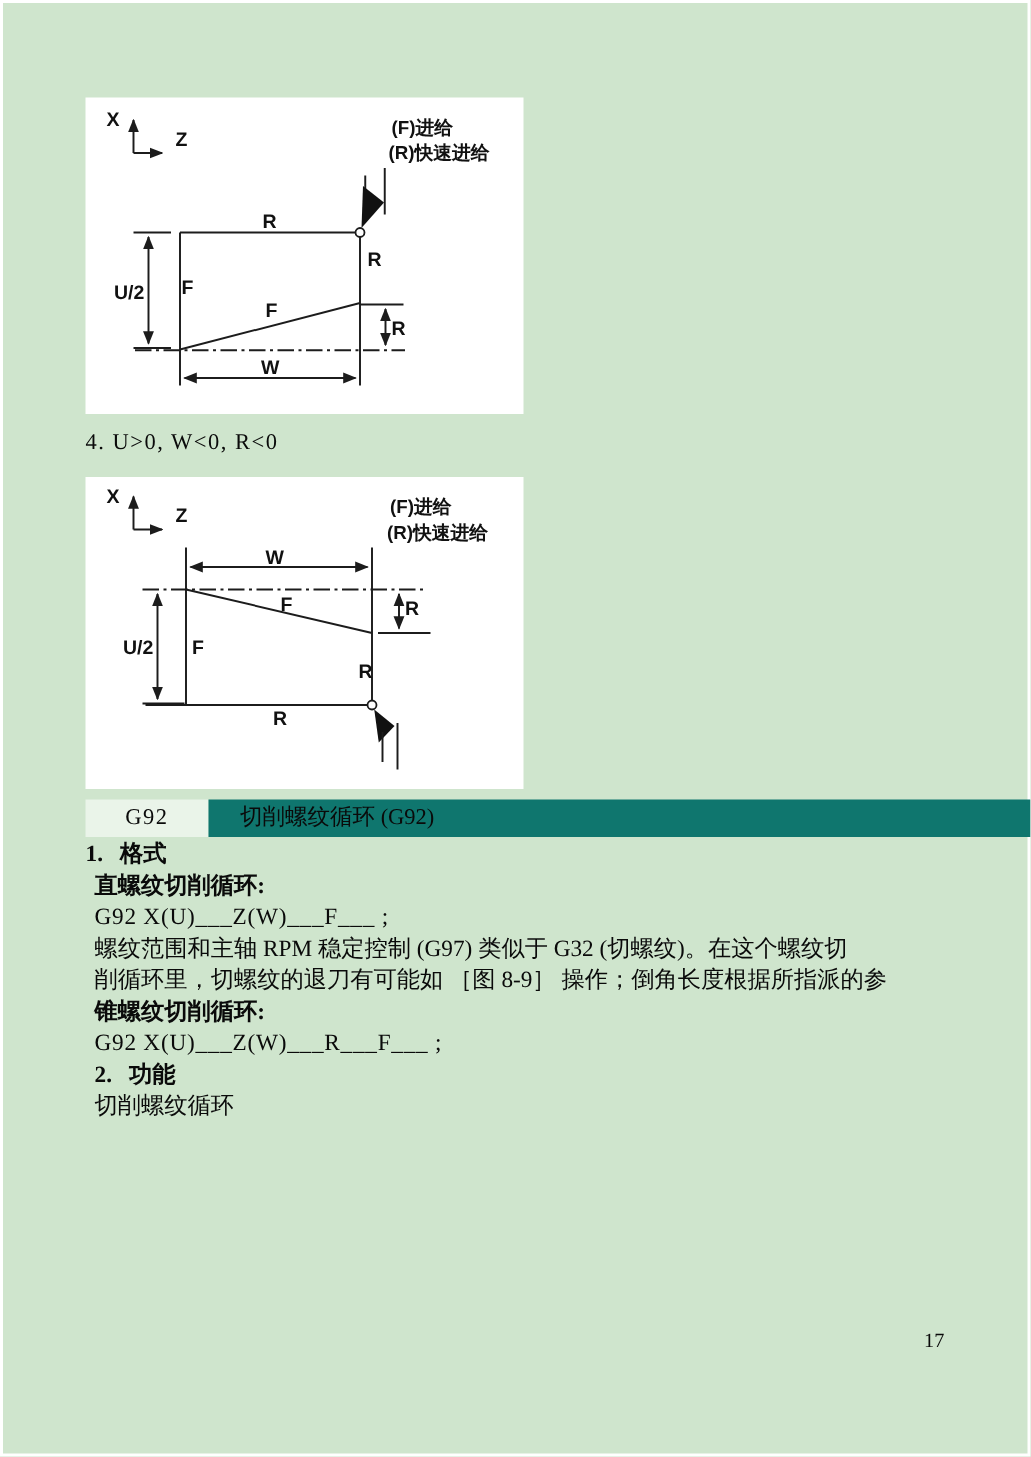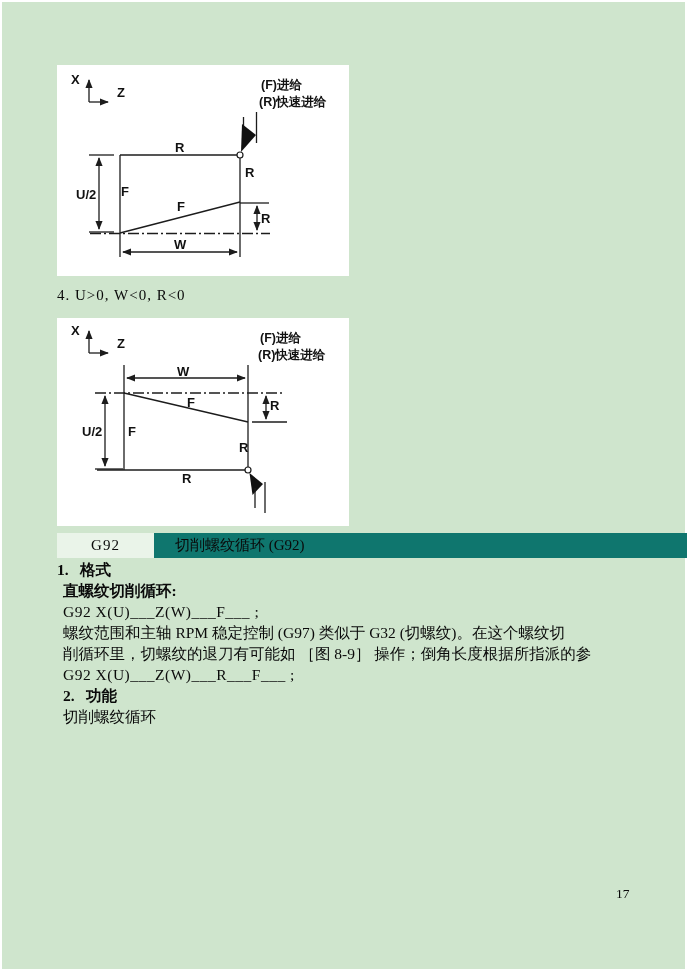--- a/index.html
+++ b/index.html
@@ -15,21 +15,21 @@
   #dbox2{left:57px;top:318px;width:292px;height:208px;}
   .caption{
     position:absolute;left:57px;top:287px;
     font-size:15px;letter-spacing:1px;white-space:nowrap;
   }
   .header-bar{
     position:absolute;left:57px;right:0;top:533px;height:25px;
     display:flex;align-items:stretch;
   }
   .g92box{
-    width:97px;background:#eaf4e9;
+    width:82px;background:#eaf4e9;
     display:flex;align-items:center;justify-content:center;
     font-size:15px;letter-spacing:1px;
   }
   .bartitle{
     flex:1;background:#0f766e;line-height:25px;
     padding-left:21px;font-size:15px;white-space:nowrap;
   }
   .content{position:absolute;left:57px;top:559px;width:600px;}
   .tline{font-size:15.5px;line-height:21px;white-space:nowrap;}
   .ind{margin-left:6px;}
@@ -156,18 +156,19 @@
   <div class="g92box">G92</div>
   <div class="bartitle">切削螺纹循环 (G92)</div>
 </div>
 
 <div class="content">
   <div class="tline"><span class="num b">1.</span><span class="b">格式</span></div>
   <div class="tline ind b">直螺纹切削循环:</div>
   <div class="tline ind code">G92 X(U)___Z(W)___F___ ;</div>
   <div class="tline ind">螺纹范围和主轴 RPM 稳定控制 (G97) 类似于 G32 (切螺纹)。在这个螺纹切</div>
   <div class="tline ind">削循环里，切螺纹的退刀有可能如 ［图 8-9］ 操作；倒角长度根据所指派的参</div>
+  <div class="tline ind b">锥螺纹切削循环:</div>
   <div class="tline ind code">G92 X(U)___Z(W)___R___F___ ;</div>
   <div class="tline ind"><span class="num b">2.</span><span class="b">功能</span></div>
   <div class="tline ind">切削螺纹循环</div>
 </div>
 
 <div class="pageno">17</div>
 
 </body></html>

